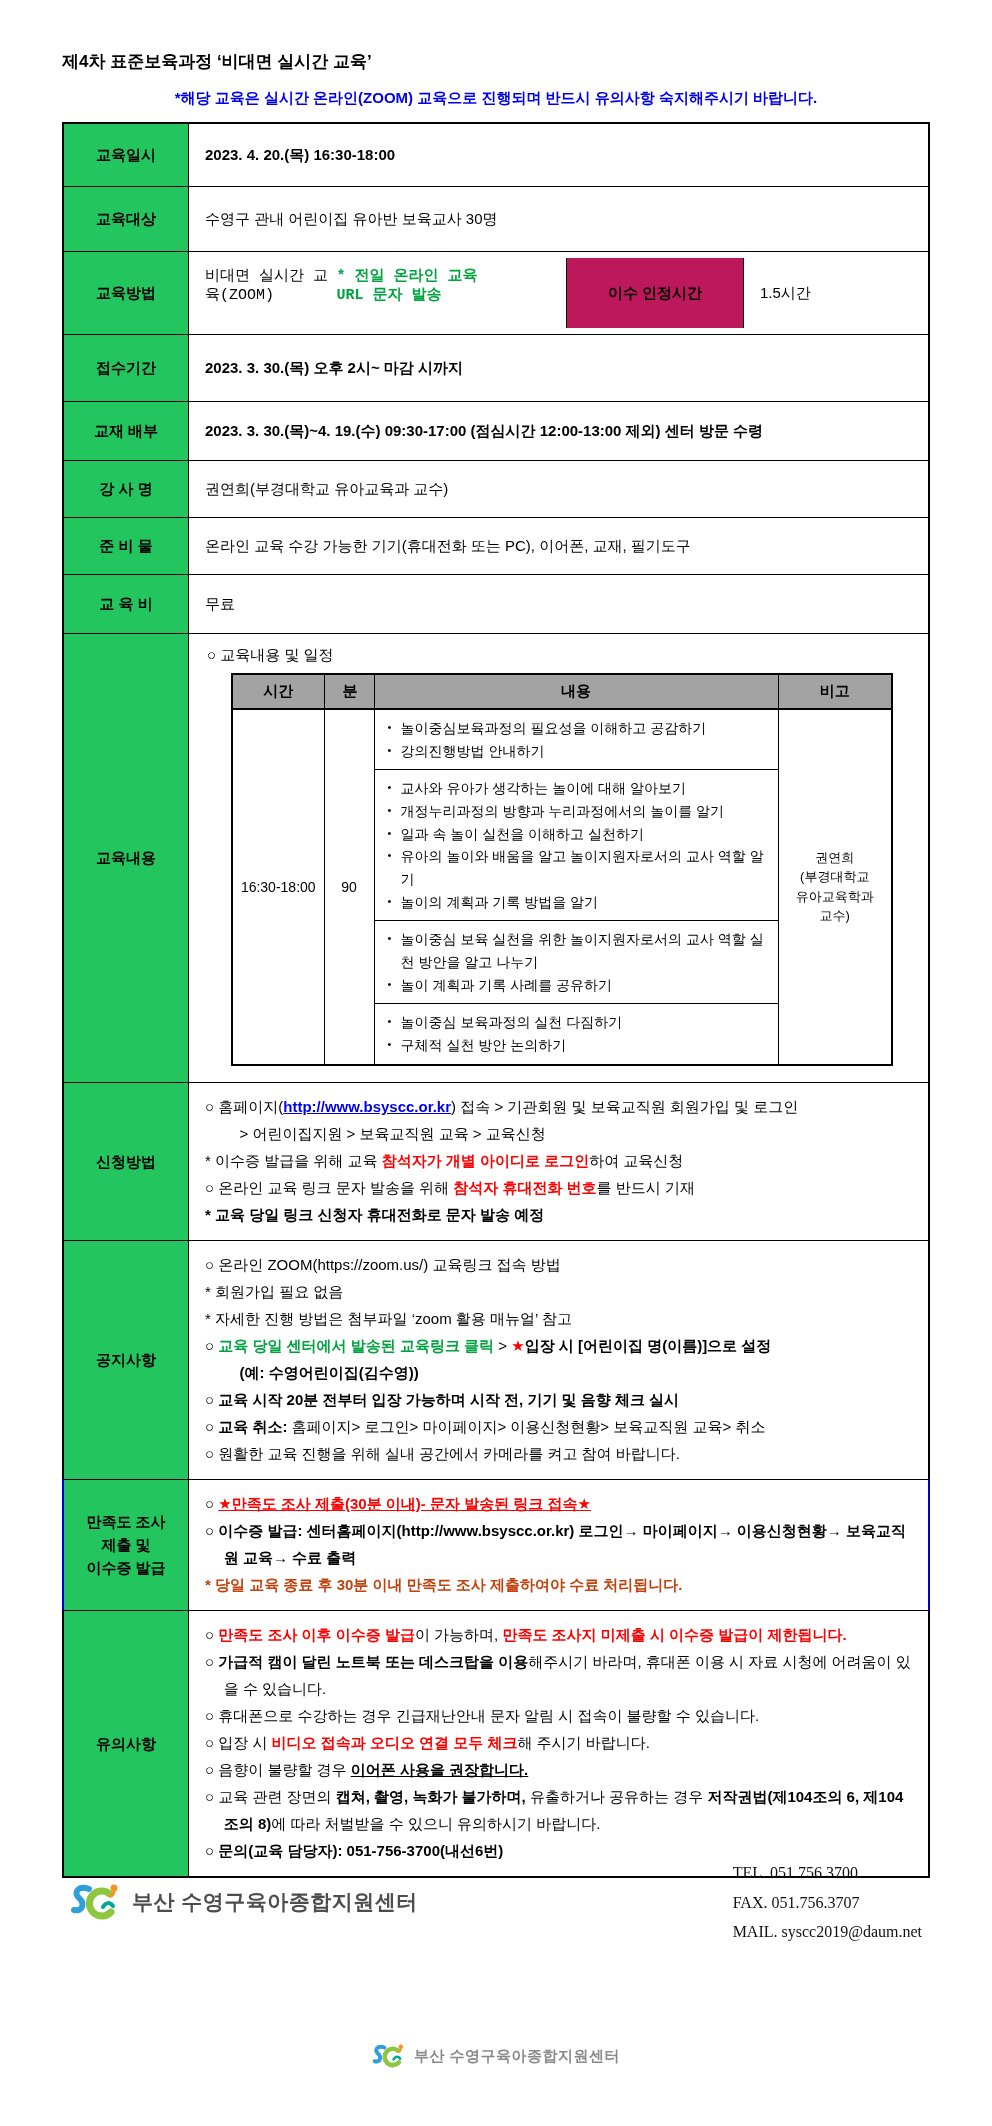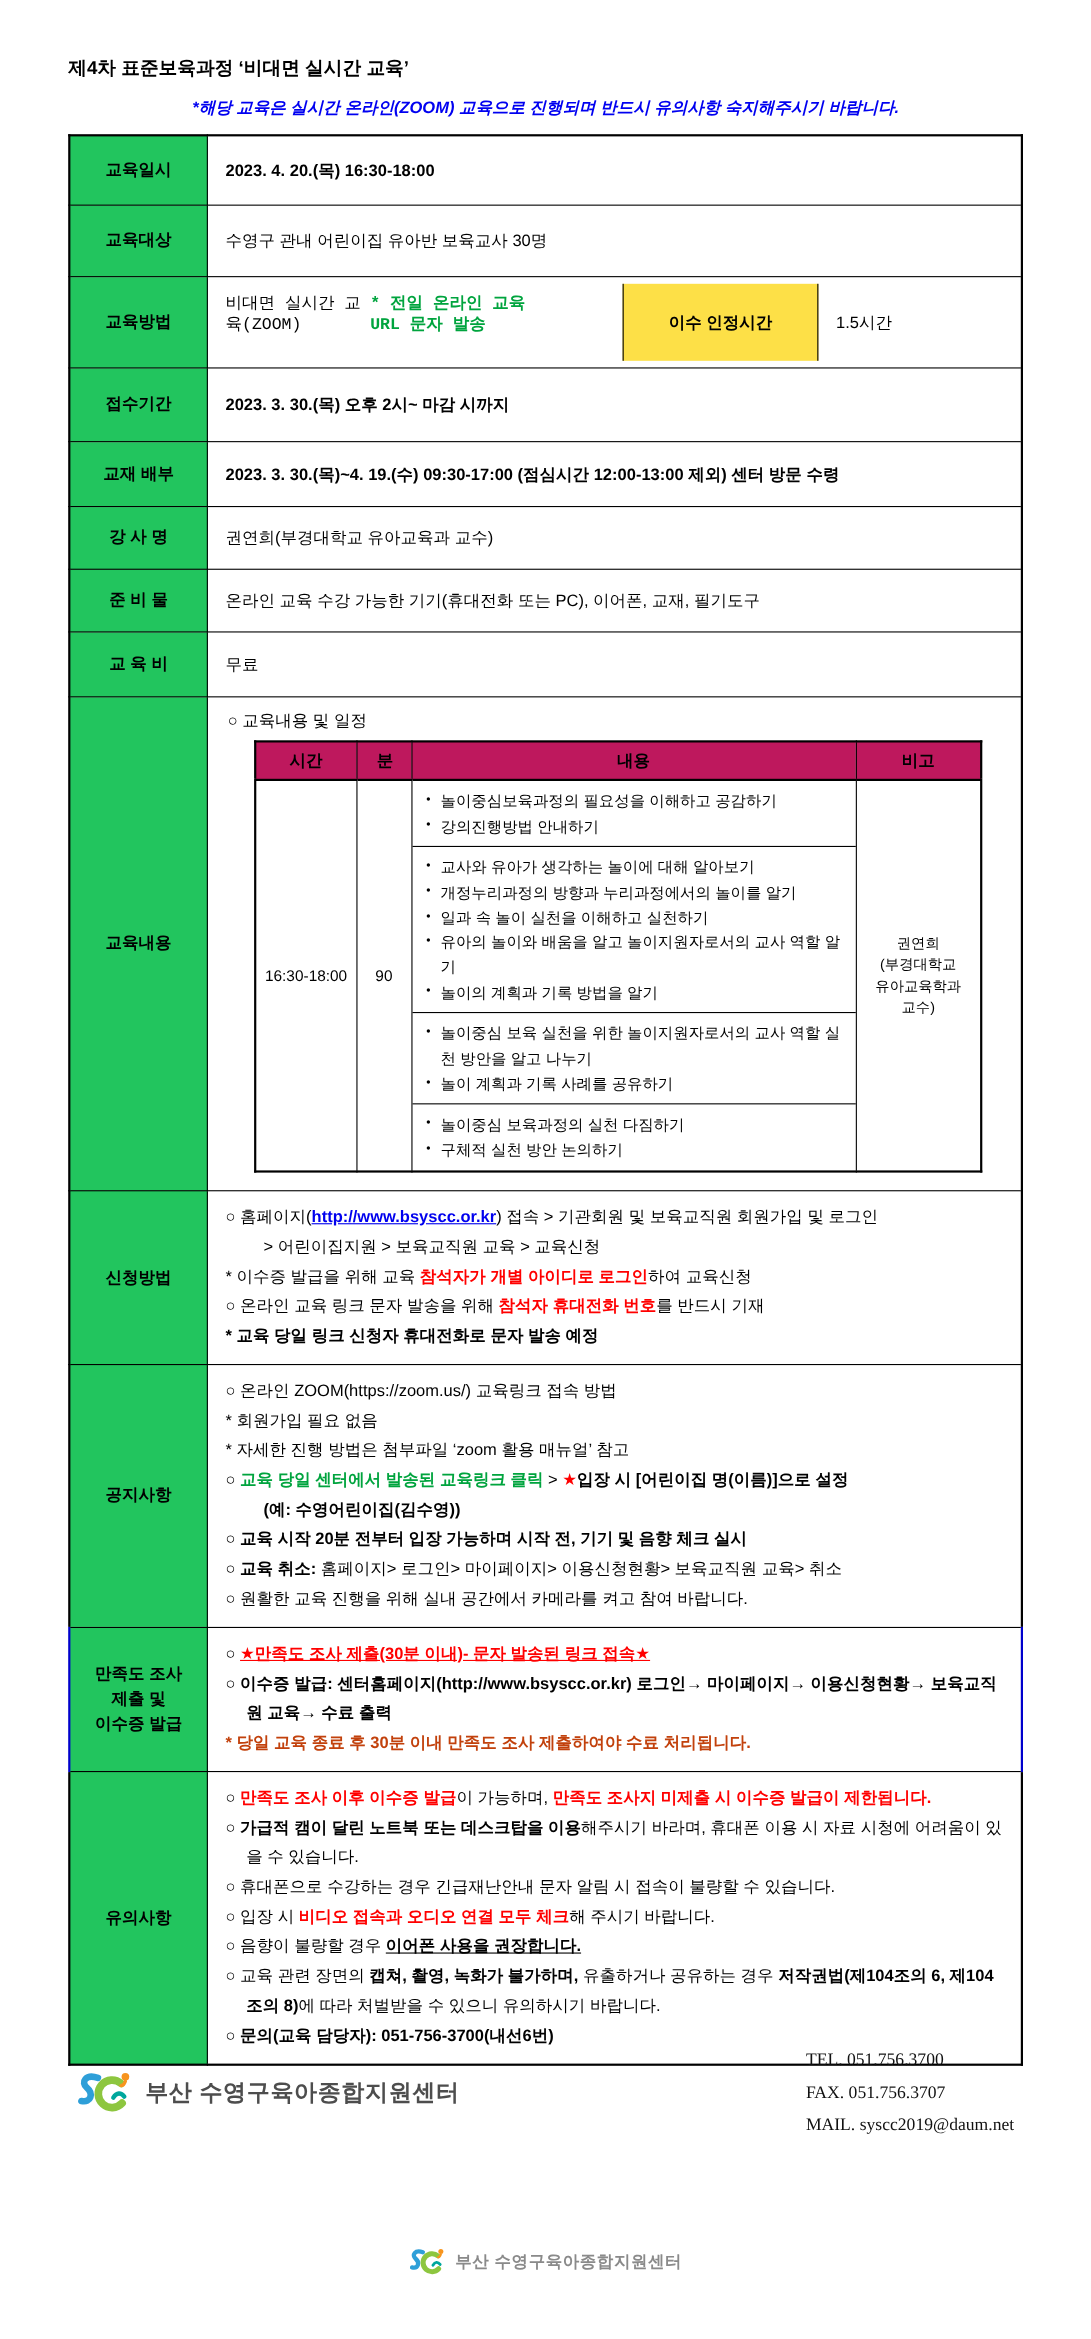--- a/index.html
+++ b/index.html
@@ -1,43 +1,43 @@
 <!DOCTYPE html>
 <html><head>
 <meta charset="utf-8">
 <style>
   html,body{margin:0;padding:0;background:#fff;}
   .page{width:992px;height:2126px;margin:0 auto;position:relative;background:#fff;
         font-family:"Liberation Sans","DejaVu Sans",sans-serif;color:#000;overflow:hidden;}
   .doc{padding:50px 62px 0;}
   .subtitle{text-align:left;font-size:17px;font-weight:bold;}
   .title{text-align:center;font-size:28px;font-weight:bold;margin-top:10px;letter-spacing:1px;}
-  .note{text-align:center;font-size:15px;font-weight:bold;color:#0000f0;margin-top:16px;font-style:italic;}
+  .note{text-align:center;font-size:15px;font-weight:bold;color:#0000f0;margin-top:16px;}
 
   table.main{width:868px;border-collapse:collapse;border:2px solid #000;margin-top:14px;table-layout:fixed;}
   table.main>tbody>tr>td{border:1px solid #000;font-size:15px;vertical-align:middle;}
   td.lbl{width:116px;background:#22c55e;font-weight:bold;text-align:center;padding:6px 4px;white-space:pre-line;line-height:1.55;}
   td.val{padding:8px 16px;}
   .b{font-weight:bold}.r{color:#ff0000}.g{color:#00a43e}.bl{color:#c2410c}.u{text-decoration:underline}
   .lk{color:#0000ee;text-decoration:underline;}
 
   .h-schedule{height:50px}.h-target{height:52px}.h-method{height:70px}.h-period{height:54px}
   .h-textbook{height:46px}.h-instructor{height:44px}.h-supplies{height:44px}.h-fee{height:46px}
 
   td.val0{padding:0;}
   .method-wrap{display:flex;align-items:stretch;min-height:70px;}
   .m-left{flex:1;padding:8px 16px;display:flex;flex-direction:row;justify-content:flex-start;gap:7px;font-family:Liberation Mono, monospace;}
-  .m-credit{width:176px;background:#fde047;border-left:1px solid #000;border-right:1px solid #000;
+  .m-credit{width:176px;background:#be185d;border-left:1px solid #000;border-right:1px solid #000;
             display:flex;align-items:center;justify-content:center;font-weight:bold;margin-left:48px;}
   .m-val{width:168px;display:flex;align-items:center;padding-left:16px;}
 
   td.cval{padding:10px 8px 14px 16px;vertical-align:middle;}
   .heading{font-size:15px;margin:2px 0 8px 2px;}
   table.sched{border-collapse:collapse;border:2px solid #000;margin:4px 0 2px 26px;width:660px;table-layout:fixed;}
-  table.sched th{background:#be185d;border:1px solid #000;border-bottom:2px solid #000;font-size:15px;padding:7px 18px;}
+  table.sched th{background:#a3a3a3;border:1px solid #000;border-bottom:2px solid #000;font-size:15px;padding:7px 18px;}
   table.sched td{border:1px solid #000;vertical-align:middle;}
   .c-time,.c-min{text-align:center;font-size:14px;}
   .c-body{padding:0;}
   .c-note{text-align:center;font-size:13px;white-space:pre-line;line-height:1.5;padding:4px 2px;}
   .content-single,.content-group{padding:7px 8px 7px 12px;}
   .content-group + .content-group{border-top:1px solid #000;}
   .bullet-item{position:relative;padding-left:14px;line-height:1.62;font-size:14px;}
   .bullet-item::before{content:"•";position:absolute;left:1px;top:2px;font-size:11px;}
 
   td.sec{padding:10px 14px 12px 16px;}

